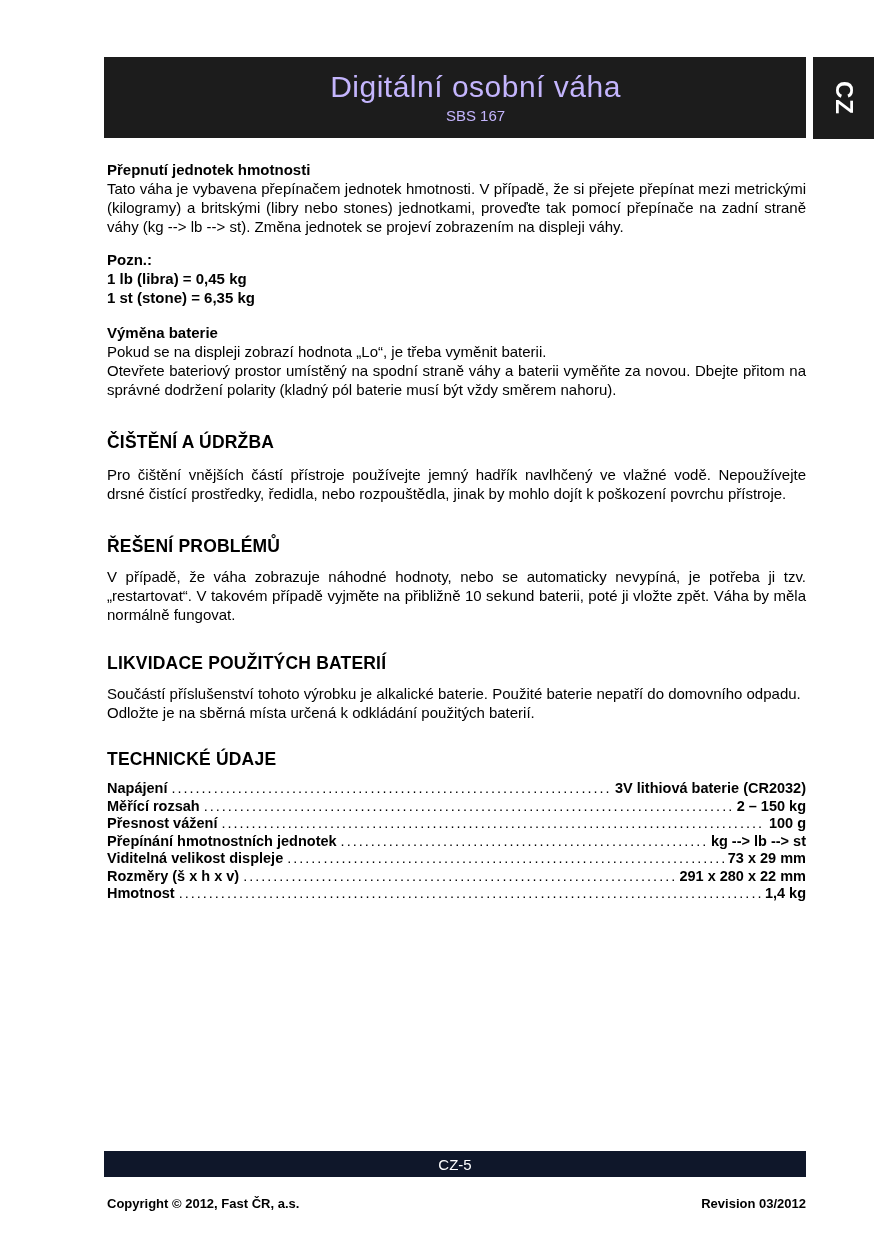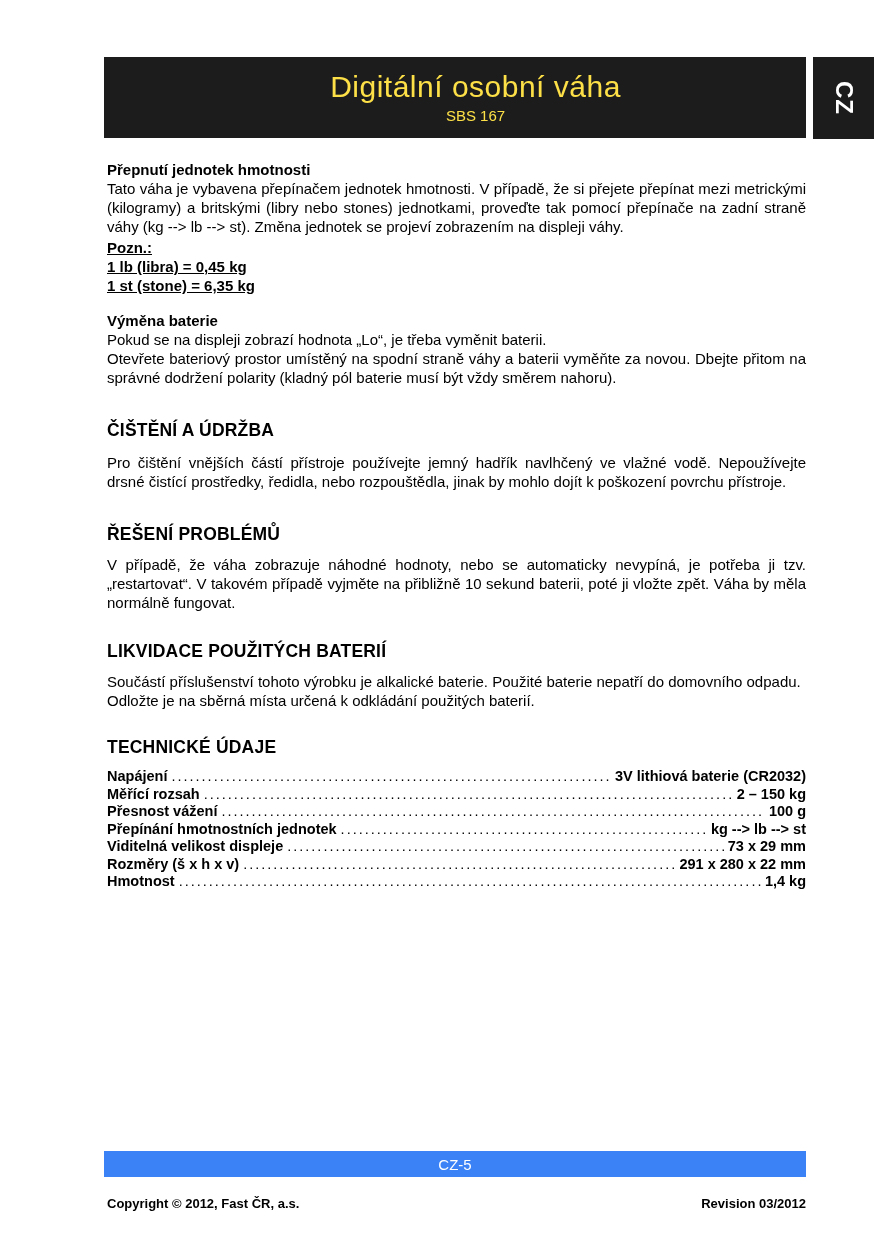--- a/index.html
+++ b/index.html
@@ -9,21 +9,21 @@
     position: relative;
     font-family: "Liberation Sans", sans-serif;
     color: #000;
   }
   .page { position: absolute; inset: 0; background: #fff; overflow: hidden; }
 
   
   .header-bar {
     position: absolute; left: 104px; top: 57px;
     width: 702px; height: 81px;
-    background: #1c1c1c; color: #fde047; text-align: center; padding-left: 41px;
+    background: #1c1c1c; color: #c4b5fd; text-align: center; padding-left: 41px;
   }
   .header-title { font-size: 30px; font-weight: 400; padding-top: 13px; letter-spacing: 0.5px; }
   .header-subtitle { font-size: 15px; margin-top: 3px; }
   .lang-tab {
     position: absolute; left: 813px; top: 57px;
     width: 61px; height: 82px;
     background: #1c1c1c; color: #fff;
     display: flex; align-items: center; justify-content: center;
   }
   .lang-tab-label { transform: rotate(90deg); font-size: 24px; font-weight: bold; letter-spacing: 1px; }
@@ -31,21 +31,21 @@
   
   .content {
     position: absolute; left: 107px; top: 160px; width: 699px;
     font-size: 15px; line-height: 19px;
   }
   .sub-heading { font-size: 15px; font-weight: bold; }
   .big-heading { font-size: 17.5px; font-weight: bold; letter-spacing: 0.2px; }
   p.just { text-align: justify; }
   .bold-line { font-weight: bold; }
 
-  .sec-note { margin-top: 2px; text-decoration: underline; }
+  .sec-note { margin-top: 14px; }
   .sec-battery { margin-top: 16px; }
   .sec-cleaning { margin-top: 34px; }
   .sec-cleaning .big-heading { margin-bottom: 13px; }
   .sec-trouble { margin-top: 34px; }
   .sec-trouble .big-heading { margin-bottom: 11px; }
   .sec-disposal { margin-top: 30px; }
   .sec-disposal .big-heading { margin-bottom: 11px; }
   .sec-specs { margin-top: 28px; }
   .sec-specs .big-heading { margin-bottom: 11px; }
 
@@ -59,21 +59,21 @@
   .spec-leader::before {
     content: "....................................................................................................................................................................................";
     letter-spacing: 2px; font-weight: normal;
   }
   .spec-value { white-space: nowrap; }
 
   
   .footer-bar {
     position: absolute; left: 104px; top: 1151px;
     width: 702px; height: 26px;
-    background: #3b82f6; color: #fff;
+    background: #0f172a; color: #fff;
     display: flex; align-items: center; justify-content: center;
     font-size: 15px;
   }
   .footer-meta {
     position: absolute; left: 107px; top: 1196px; width: 699px;
     display: flex; justify-content: space-between;
     font-size: 13px; font-weight: bold;
   }
 </style>
 </head>

